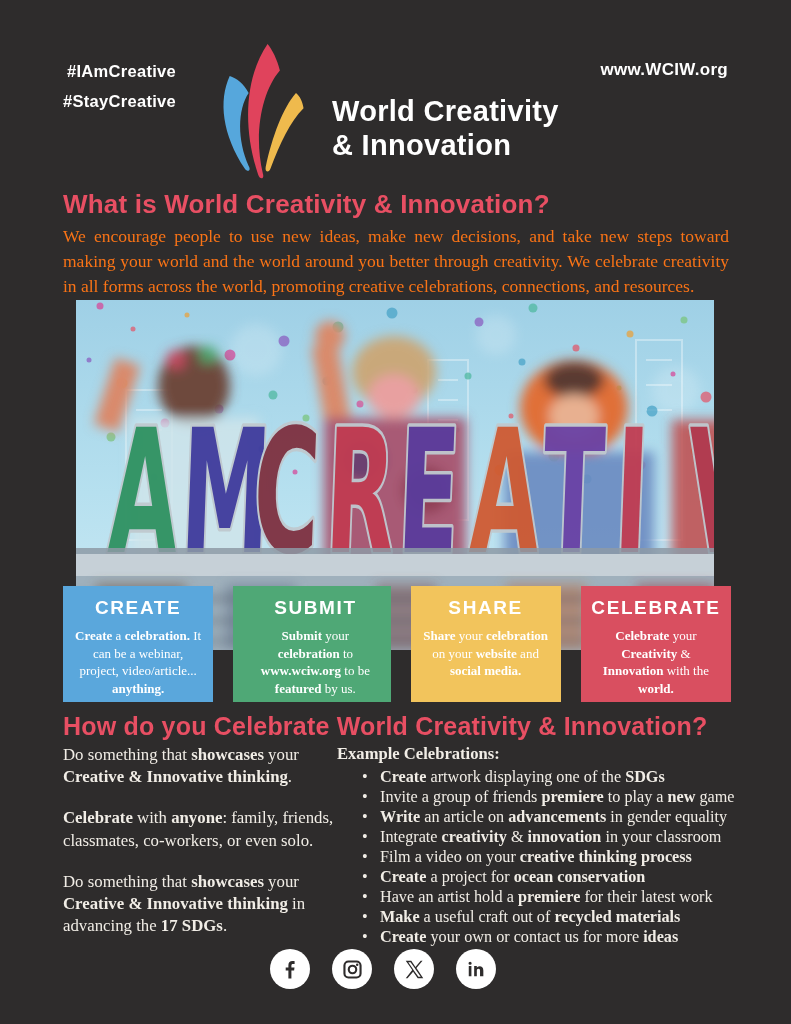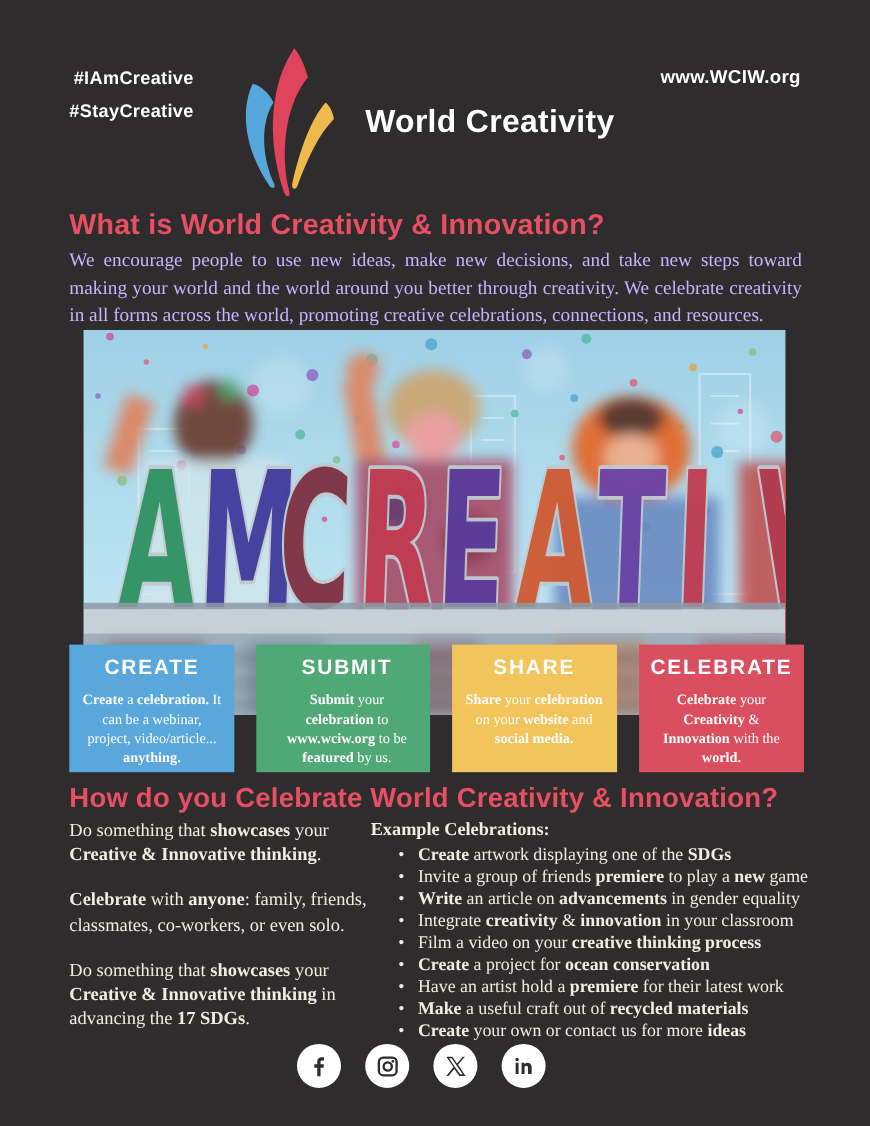--- a/index.html
+++ b/index.html
@@ -11,21 +11,21 @@
   .logo-mark{position:absolute;left:203px;top:42px;}
   .logo-text{position:absolute;left:332px;top:70px;font-weight:bold;font-size:29px;line-height:34px;letter-spacing:.3px;margin-top:24px;}
   .site-url{position:absolute;right:63px;top:60px;font-weight:bold;font-size:17px;letter-spacing:.3px;}
 
   
   .h-pink{position:absolute;left:63px;color:#e84f63;font-weight:bold;font-size:26px;white-space:nowrap;letter-spacing:.2px;}
   #h-what{top:189px;}
   #h-how{top:712px;font-size:25px;}
 
   
-  .intro{position:absolute;left:63px;top:224px;width:666px;color:#c4b5fd;
+  .intro{position:absolute;left:63px;top:224px;width:666px;color:#f97316;
          font-family:"Liberation Serif",serif;font-size:17.5px;line-height:1.42;text-align:justify;}
 
   
   .photo{position:absolute;left:76px;top:300px;width:638px;height:350px;overflow:hidden;background:#a8d6e8;}
 
   
   .steps{position:absolute;left:63px;top:586px;width:668px;display:flex;gap:20px;}
   .step-card{flex:1;height:116px;text-align:center;padding:0 9px;box-sizing:border-box;color:#fff;}
   .step-title{font-size:19px;font-weight:bold;letter-spacing:1.6px;padding-top:11px;}
   .step-body{font-family:"Liberation Serif",serif;font-size:13px;line-height:1.36;margin-top:8px;}
@@ -60,20 +60,21 @@
   </div>
 
   <svg class="logo-mark" width="114" height="142" viewBox="0 0 120 150">
     <path d="M28 36 C16 62 20 98 44 134 C47 138 51 136 48 131 C36 104 36 72 48 54 C43 44 35 38 28 36 Z" fill="#56a7dc"></path>
     <path d="M68 2 C46 34 40 86 58 140 C60 146 65 145 63 139 C53 97 62 52 81 30 C78 18 73 8 68 2 Z" fill="#e0435c"></path>
     <path d="M98 54 C84 70 73 100 66 132 C65 137 69 139 71 134 C81 107 92 84 106 70 C105 63 102 57 98 54 Z" fill="#efba4d"></path>
   </svg>
 
   <div class="logo-text">
     <div>World Creativity</div>
+    <div>&amp; Innovation</div>
   </div>
 
   <div class="site-url">www.WCIW.org</div>
 
   <div class="h-pink" id="h-what">What is World Creativity &amp; Innovation?</div>
   <div class="intro">We encourage people to use new ideas, make new decisions, and take new steps toward making your world and the world around you better through creativity. We celebrate creativity in all forms across the world, promoting creative celebrations, connections, and resources.</div>
 
   <div class="photo" title="People celebrating behind large colorful cut-out letters spelling #IAMCREATIVE">
     <svg width="638" height="350" viewBox="0 0 638 350">
       <defs>

